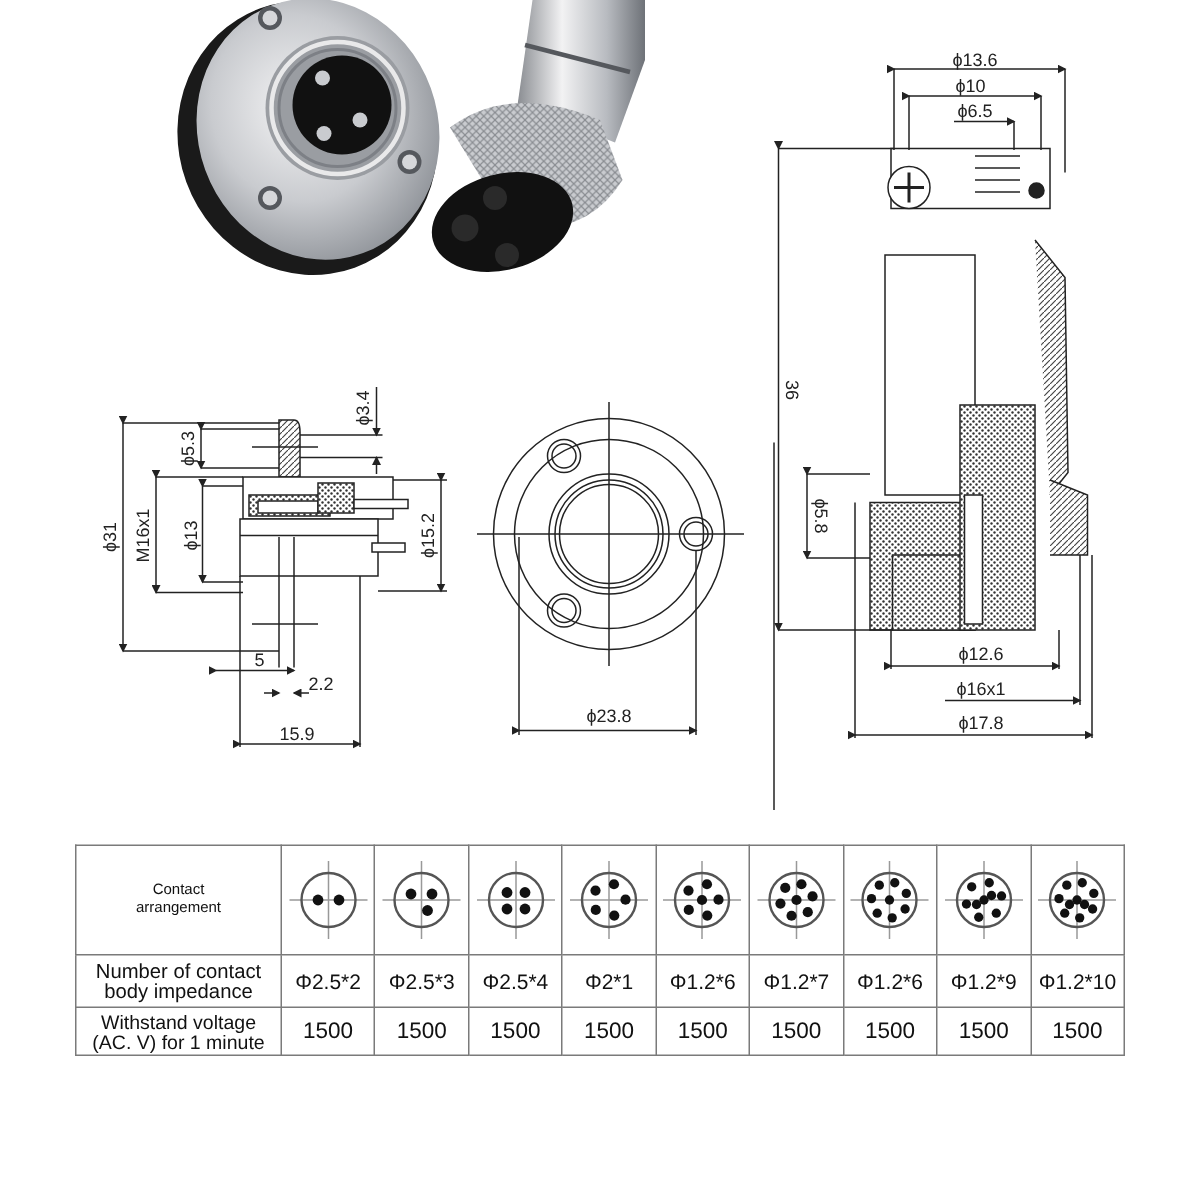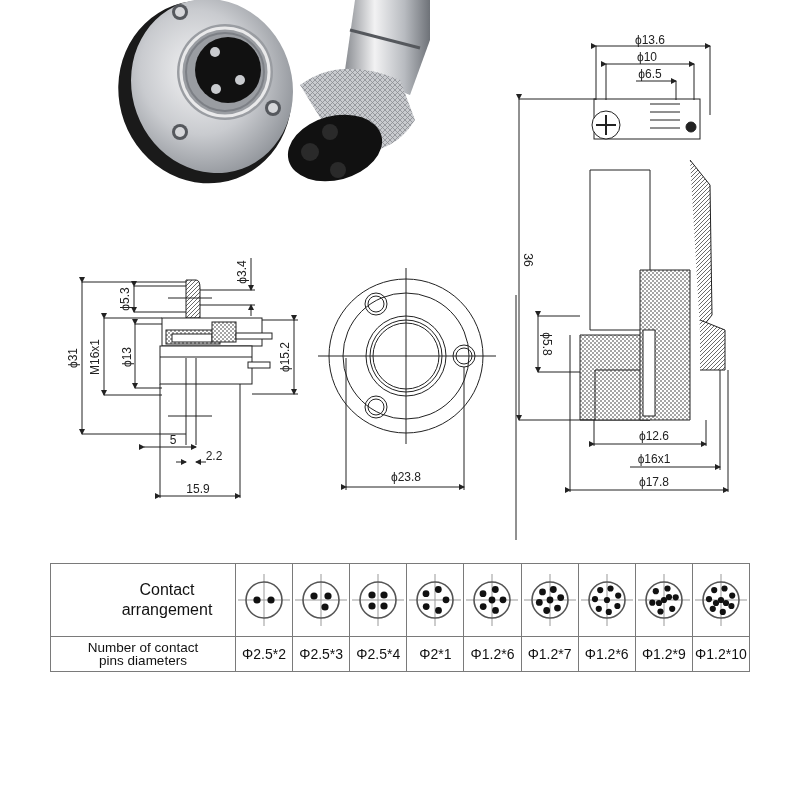--- a/index.html
+++ b/index.html
@@ -6,21 +6,21 @@
     body { width: 800px; height: 800px; position: relative; overflow: hidden; font-family: "Liberation Sans", "DejaVu Sans", sans-serif; color: #111; }
     .layer { position: absolute; left: 0; top: 0; }
     svg text { font-family: "Liberation Sans", "DejaVu Sans", sans-serif; }
     .dimtxt { font-size: 12px; fill: #222; }
     table.spec { position: absolute; left: 50px; top: 563px; border-collapse: collapse; table-layout: fixed; width: 700px; }
     table.spec td { border: 1.5px solid #7a7a7a; text-align: center; vertical-align: middle; padding: 0; font-size: 14px; color: #111; line-height: 1.0; }
     table.spec td.lbl { width: 136px; font-size: 13.5px; }
     table.spec tr.r-pins td { height: 31px; font-size: 15px; }
     table.spec tr.r-pins td.lbl { font-size: 14px; }
     table.spec tr.r-arr td { height: 72px; }
-    table.spec tr.r-arr td.lbl { font-size: 16px; line-height: 1.25; padding-left: 48px; }
+    table.spec tr.r-arr td.lbl { font-size: 10px; line-height: 1.25; }
     table.spec tr.r-dia td { height: 34px; }
     table.spec tr.r-cur td { height: 31px; font-size: 13.5px; }
     table.spec tr.r-cur td.lbl { font-size: 12.5px; }
     table.spec tr.r-wv td { height: 31px; font-size: 15px; }
     table.spec tr.r-ii td { height: 31px; font-size: 15px; }
     table.spec tr.r-wv td.lbl, table.spec tr.r-ii td.lbl { font-size: 13px; line-height: 1.0; }
     .lbl span { display: block; }
     .pin-svg { display: block; margin: 0 auto; }
   </style>
 </head>
@@ -341,26 +341,41 @@
             <circle cx="1.8" cy="11.9" r="3.1" fill="#111"></circle>
             <circle cx="-8.2" cy="8.8" r="3.1" fill="#111"></circle>
             <circle cx="-12.0" cy="-0.9" r="3.1" fill="#111"></circle>
             <circle cx="-6.8" cy="-9.9" r="3.1" fill="#111"></circle>
           </svg>
         </td>
   </tr>
   <tr class="r-dia">
     <td class="lbl">
       <span>Number of contact</span>
-      <span>pins diameters</span>
+      <span>body impedance</span>
     </td>
     <td>Φ2.5*2</td>
     <td>Φ2.5*3</td>
     <td>Φ2.5*4</td>
     <td>Φ2*1</td>
     <td>Φ1.2*6</td>
     <td>Φ1.2*7</td>
     <td>Φ1.2*6</td>
     <td>Φ1.2*9</td>
     <td>Φ1.2*10</td>
   </tr>
+  <tr class="r-wv">
+    <td class="lbl">
+      <span>Withstand voltage</span>
+      <span>(AC. V) for 1 minute</span>
+    </td>
+    <td>1500</td>
+    <td>1500</td>
+    <td>1500</td>
+    <td>1500</td>
+    <td>1500</td>
+    <td>1500</td>
+    <td>1500</td>
+    <td>1500</td>
+    <td>1500</td>
+  </tr>
 </tbody>
   </table>
 
 </body></html>

